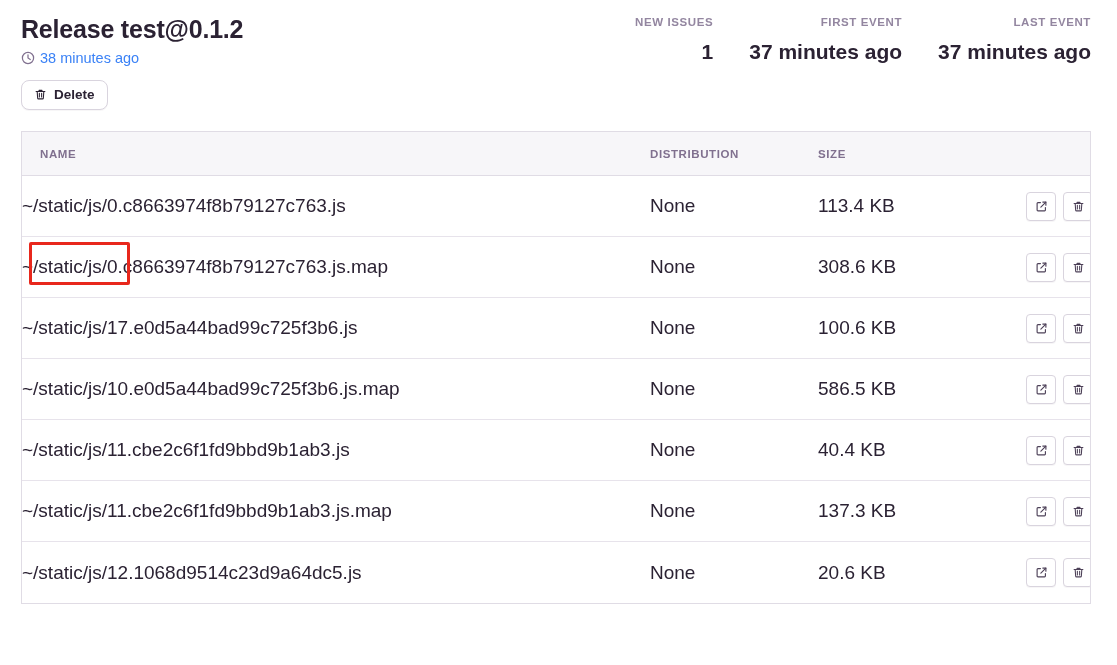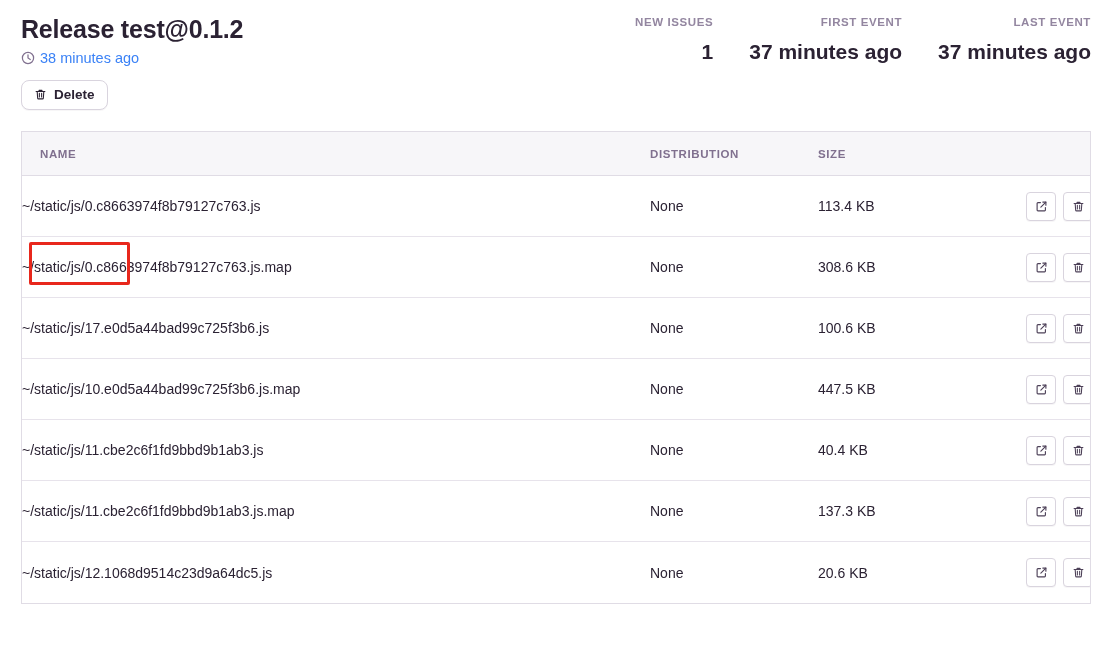--- a/index.html
+++ b/index.html
@@ -136,21 +136,21 @@
     padding: 14px 0 13px 0;
     height: 44px;
   }
   .col-name { width: 628px; padding-left: 18px !important; }
   .col-dist { width: 168px; }
   .col-size { width: 185px; }
   .col-act  { width: 90px; }
 
   .table tbody td {
     border-top: 1px solid #e7e3eb;
-    font-size: 14px;
+    font-size: 19px;
     color: #2b2233;
     padding: 0;
     height: 61px;
     vertical-align: middle;
   }
   .table tbody tr:first-child td { border-top: none; }
   .cell-name { padding-left: 18px; color: #2b2233; word-break: break-all; }
   .cell-dist { color: #6d6b80; }
   .cell-size { color: #2b2233; }
   .cell-act { padding-right: 16px; }
@@ -327,21 +327,21 @@
             </svg>
           </span>
         </button>
       </div>
     </td>
   </tr>
 
   <tr>
     <td class="cell-name">~/static/js/10.e0d5a44bad99c725f3b6.js.map</td>
     <td class="cell-dist">None</td>
-    <td class="cell-size">447.5 KB</td>
+    <td class="cell-size">586.5 KB</td>
     <td class="cell-act">
       <div class="act-wrap">
         <button class="icon-btn">
           <span>
             <svg viewBox="0 0 16 16" fill="none" stroke="currentColor" stroke-width="1.4" stroke-linecap="round" stroke-linejoin="round">
               <path d="M12.8 9.3v3.1a1 1 0 0 1-1 1H3.6a1 1 0 0 1-1-1V4.2a1 1 0 0 1 1-1h3.1"></path>
               <path d="M9.6 2.6h3.8v3.8"></path>
               <path d="M7.2 8.8l6.2-6.2"></path>
             </svg>
           </span>

